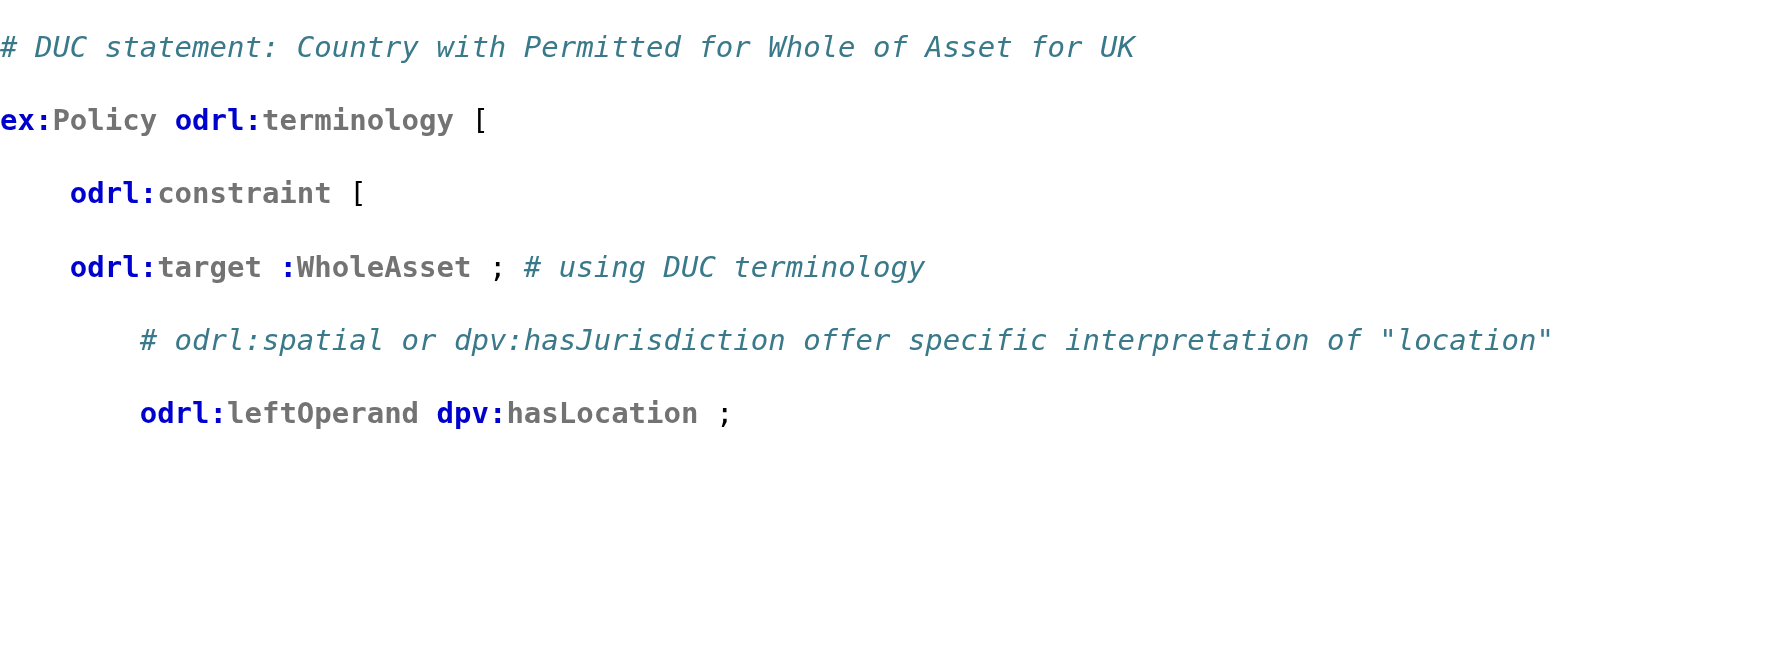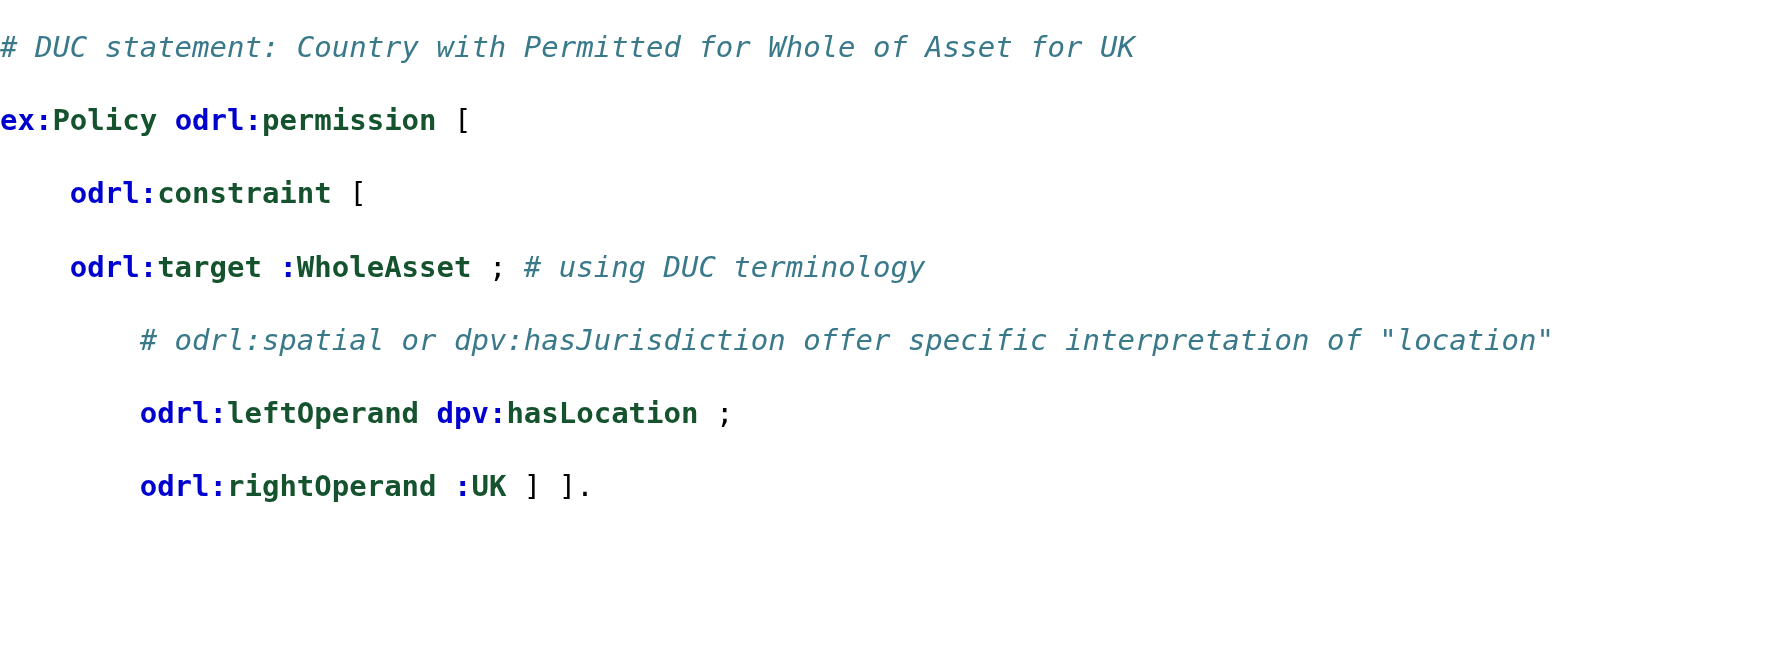--- a/index.html
+++ b/index.html
@@ -35,45 +35,44 @@
     font-style: italic;
     font-weight: normal;
     margin-top: 48px;
   }
   .t-prefix {
     color: #0000cf;
     font-weight: bold;
     margin-top: 20px;
   }
   .t-name {
-    color: #14532d;
+    color: #737373;
     font-weight: bold;
   }
   .t-punct {
     color: #000000;
     font-weight: normal;
   }
   .t-plain {
     color: #000000;
     font-weight: normal;
   }
   .t-blank {
     color: #000000;
   }
 </style>
 </head>
 <body>
 
 <pre id="code-listing"><span class="line"><span class="tok t-comment"># DUC statement: Country with Permitted for Whole of Asset for UK</span></span>
-<span class="line"><span class="tok t-prefix">ex:</span><span class="tok t-name">Policy</span><span class="tok t-plain"> </span><span class="tok t-prefix">odrl:</span><span class="tok t-name">permission</span><span class="tok t-punct"> [</span></span>
+<span class="line"><span class="tok t-prefix">ex:</span><span class="tok t-name">Policy</span><span class="tok t-plain"> </span><span class="tok t-prefix">odrl:</span><span class="tok t-name">terminology</span><span class="tok t-punct"> [</span></span>
 <span class="line"><span class="tok t-plain">    </span><span class="tok t-prefix">odrl:</span><span class="tok t-name">constraint</span><span class="tok t-punct"> [</span></span>
 <span class="line"><span class="tok t-plain">    </span><span class="tok t-prefix">odrl:</span><span class="tok t-name">target</span><span class="tok t-plain"> </span><span class="tok t-prefix">:</span><span class="tok t-name">WholeAsset</span><span class="tok t-punct"> ; </span><span class="tok t-comment"># using DUC terminology</span></span>
 <span class="line"><span class="tok t-plain">        </span><span class="tok t-comment"># odrl:spatial or dpv:hasJurisdiction offer specific interpretation of "location"</span></span>
 <span class="line"><span class="tok t-plain">        </span><span class="tok t-prefix">odrl:</span><span class="tok t-name">leftOperand</span><span class="tok t-plain"> </span><span class="tok t-prefix">dpv:</span><span class="tok t-name">hasLocation</span><span class="tok t-punct"> ;</span></span>
-<span class="line"><span class="tok t-plain">        </span><span class="tok t-prefix">odrl:</span><span class="tok t-name">rightOperand</span><span class="tok t-plain"> </span><span class="tok t-prefix">:</span><span class="tok t-name">UK</span><span class="tok t-punct"> ] ].</span></span>
 <span class="line"><span class="tok t-blank"> </span></span>
 
 
 
 
 
 
 
 </pre>
 

